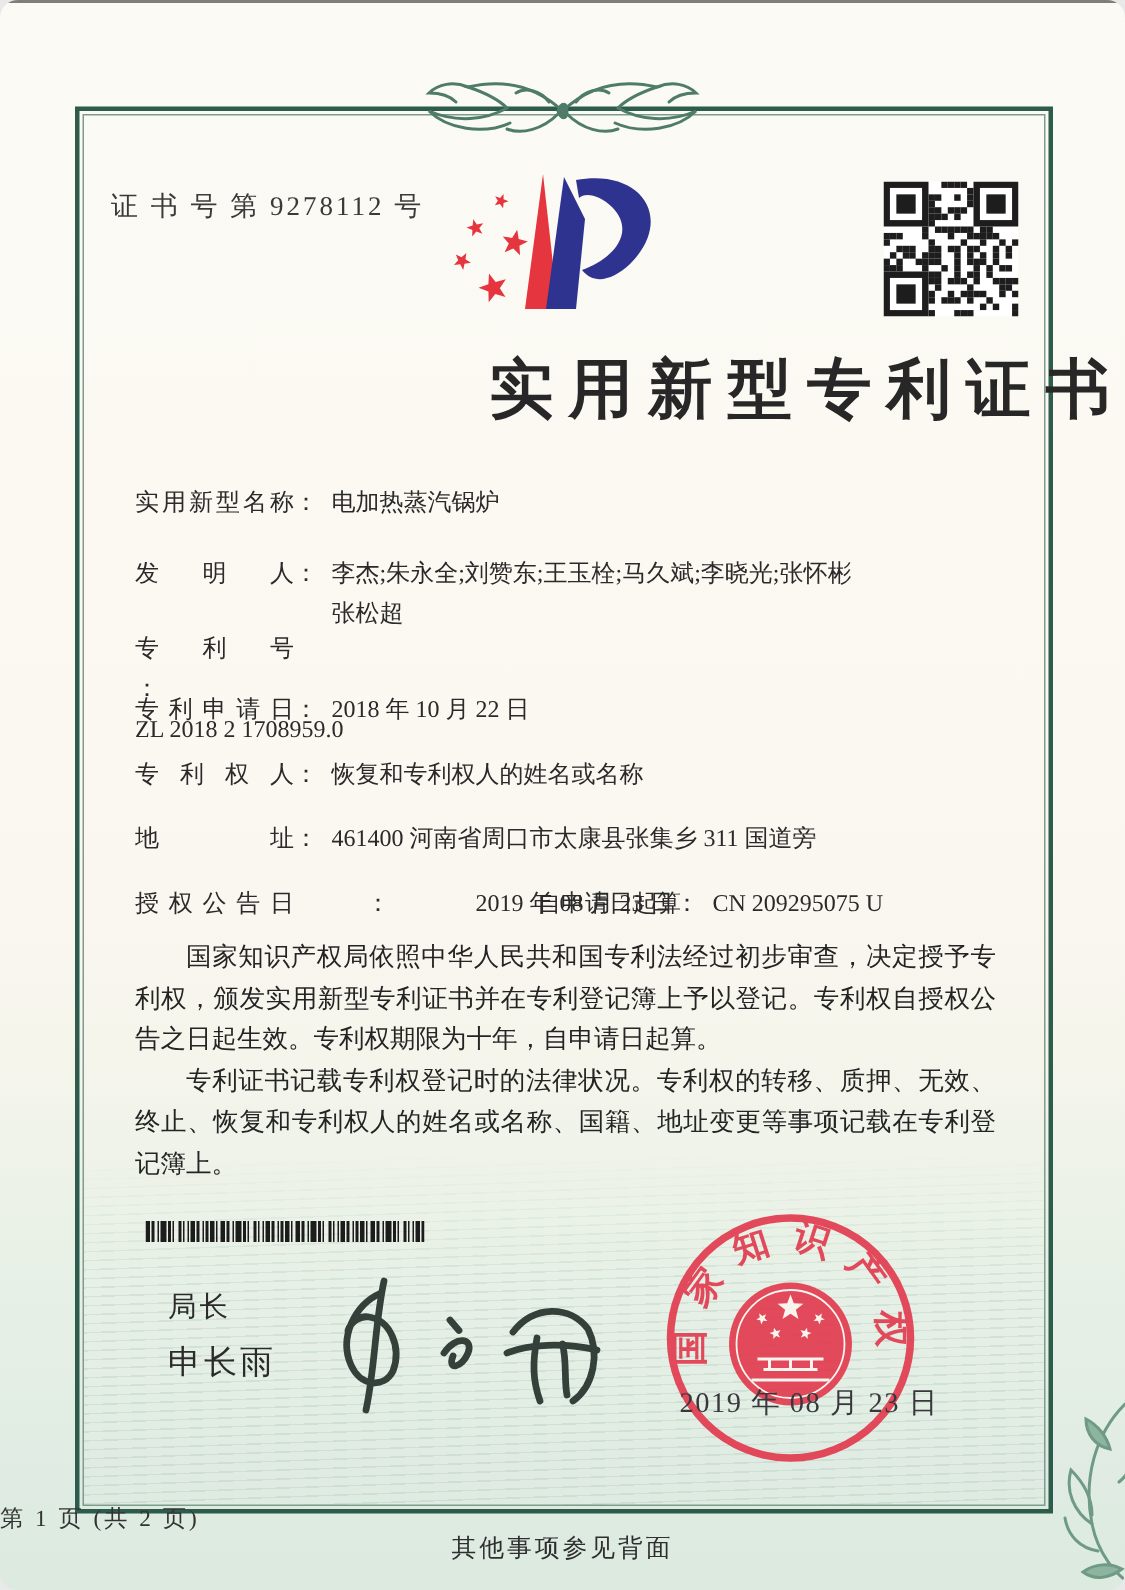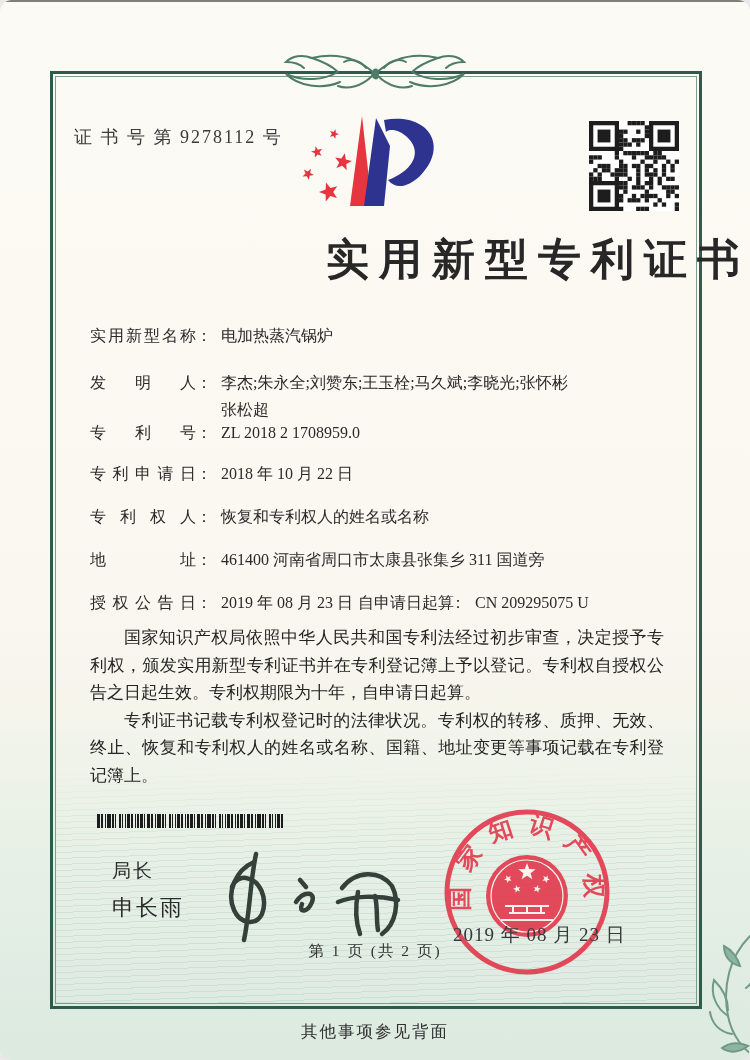--- a/index.html
+++ b/index.html
@@ -19,34 +19,34 @@
     mask-image:linear-gradient(180deg,transparent 0,#000 90px);}
   .cert-no{position:absolute;left:74px;top:125px;font-size:18px;letter-spacing:2px;color:#3a3a3a;}
   .logo{position:absolute;left:298px;top:110px;width:162px;height:108px;}
   .qr{position:absolute;left:589px;top:121px;width:90px;height:90px;}
   .title{position:absolute;left:0;right:0;top:231px;text-align:right;font-size:43px;font-weight:bold;
          letter-spacing:10px;text-indent:10px;color:#272727;}
   .frow{position:absolute;left:90px;font-size:16px;display:flex;align-items:flex-start;line-height:27px;white-space:nowrap;}
   .flabel{display:inline-block;width:106px;text-align:justify;text-align-last:justify;}
   .fcolon{display:inline-block;margin-right:9px;}
   .fvalue{display:inline-block;}
-  .row-name{top:322px;} .row-inventors{top:369px;} .row-patentno{top:419px;}
-  .row-filing{top:460px;} .row-patentee{top:503px;} .row-address{top:546px;} .row-grant{top:589px;}
+  .row-name{top:322px;} .row-inventors{top:369px;} .row-patentno{top:419px;flex-direction:column;}
+  .row-filing{top:460px;} .row-patentee{top:503px;} .row-address{top:546px;} .row-grant{top:589px;gap:48px;}
   .grant-no-pair{position:absolute;left:268px;top:0;display:flex;}
   .grant-no-pair .flabel{width:92px;}
   .paras{position:absolute;left:90px;top:624px;width:574px;font-size:17px;line-height:27.5px;color:#242424;}
   .paras p{margin:0;text-indent:2em;text-align:justify;}
   .barcode{position:absolute;left:97px;top:814px;width:186px;height:14px;}
   .dir-title{position:absolute;left:112px;top:858px;font-size:19px;letter-spacing:2px;color:#2b2b2b;}
   .dir-name{position:absolute;left:112px;top:893px;font-size:22px;letter-spacing:2px;color:#2b2b2b;}
   .signature{position:absolute;left:200px;top:840px;width:210px;height:110px;}
   .seal{position:absolute;left:441px;top:806px;width:172px;height:172px;}
   .seal-ring-text{font-size:24px;font-weight:bold;letter-spacing:13px;fill:#e23c50;}
   .seal-date{position:absolute;left:453px;top:922px;font-size:19px;letter-spacing:1px;color:#38383c;z-index:5;}
-  .page-info{position:absolute;left:0;right:0;top:941px;text-align:center;font-size:15.5px;letter-spacing:2px;color:#333;}
+  .page-info{position:absolute;left:0;right:0;top:1002px;text-align:left;font-size:15.5px;letter-spacing:2px;color:#333;}
   .back-note{position:absolute;left:0;right:0;top:1021px;text-align:center;font-size:16.5px;letter-spacing:2px;color:#2e2e2e;}
   .foliage{position:absolute;right:-6px;bottom:-6px;width:86px;height:150px;}
   .ornament{position:absolute;left:260px;top:46px;width:230px;height:54px;}
 </style>
 </head>
 <body>
 
 <div class="page">
 
   <div class="scan-edge"></div>

